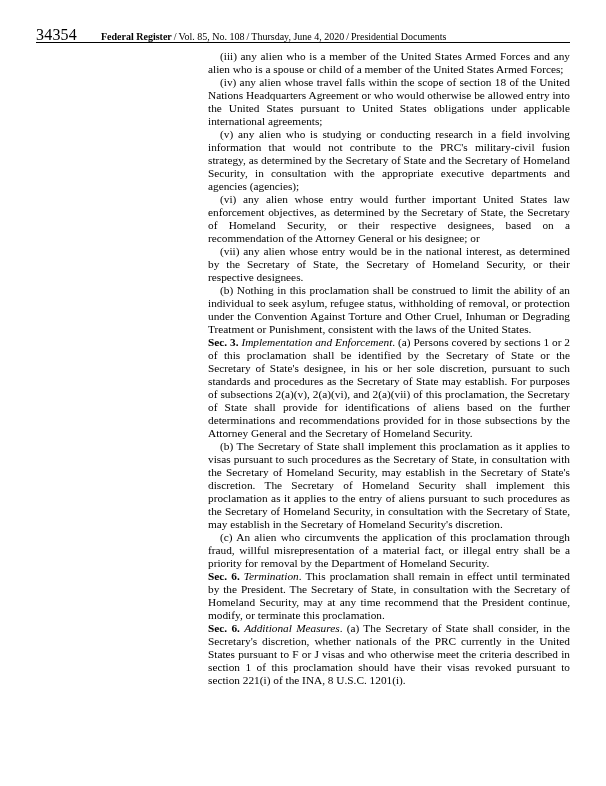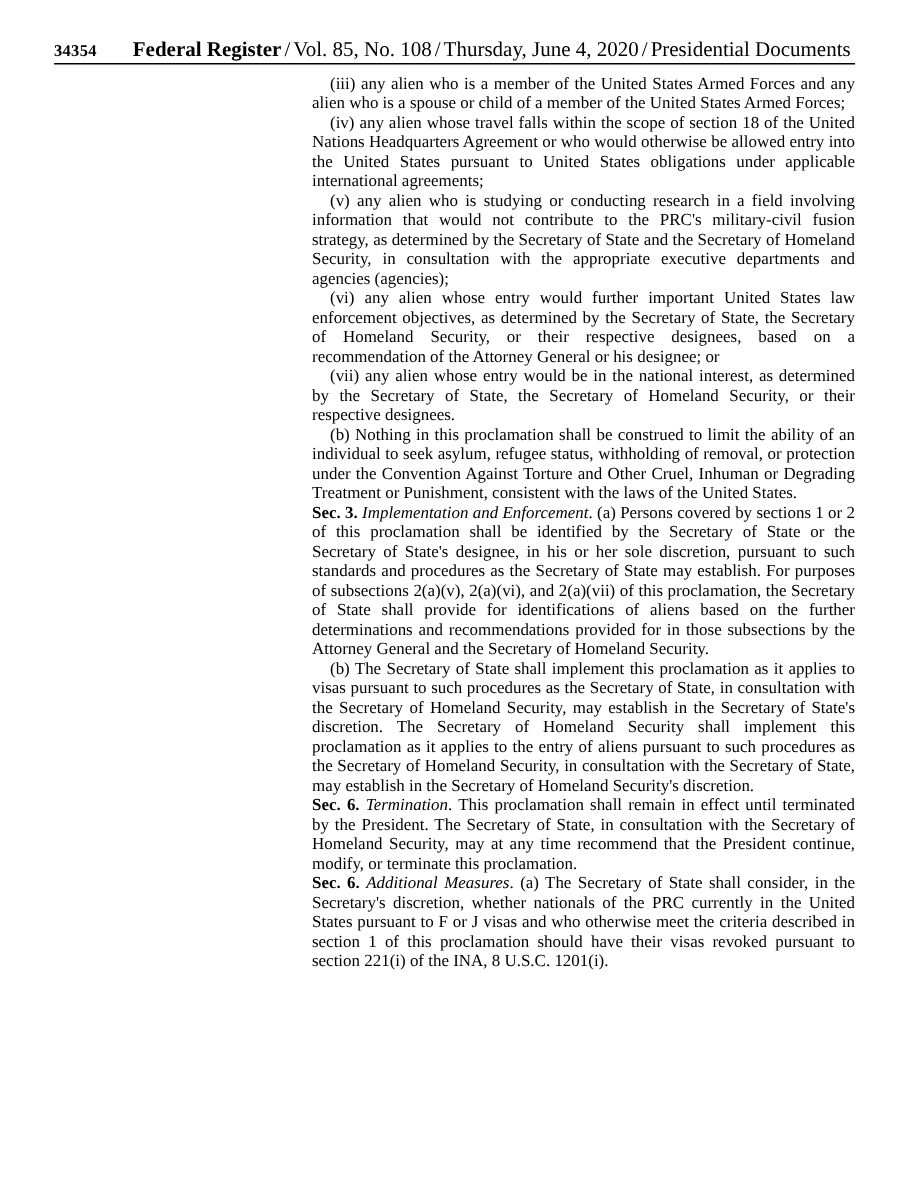--- a/index.html
+++ b/index.html
@@ -23,27 +23,27 @@
   .header {
     position: absolute;
     top: 26px;
     left: 36px;
     right: 36px;
     display: flex;
     align-items: baseline;
     font-family: "Liberation Serif", serif;
   }
   .header .page-number {
-    font-weight: bold;
-    font-size: 11px;
+    font-weight: normal;
+    font-size: 16px;
     letter-spacing: 0.2px;
   }
   .header .header-title {
     margin-left: 24px;
-    font-size: 14px;
+    font-size: 10px;
   }
   .header .header-title .b {
     font-weight: bold;
   }
   .header .sep {
     padding: 0 2px;
   }
   .rule {
     position: absolute;
     top: 42px;
@@ -93,20 +93,21 @@
 
     <p>(iii) any alien who is a member of the United States Armed Forces and any alien who is a spouse or child of a member of the United States Armed Forces;</p>
     <p>(iv) any alien whose travel falls within the scope of section 18 of the United Nations Headquarters Agreement or who would otherwise be allowed entry into the United States pursuant to United States obligations under applicable international agreements;</p>
     <p>(v) any alien who is studying or conducting research in a field involving information that would not contribute to the PRC's military-civil fusion strategy, as determined by the Secretary of State and the Secretary of Homeland Security, in consultation with the appropriate executive departments and agencies (agencies);</p>
     <p>(vi) any alien whose entry would further important United States law enforcement objectives, as determined by the Secretary of State, the Secretary of Homeland Security, or their respective designees, based on a recommendation of the Attorney General or his designee; or</p>
     <p>(vii) any alien whose entry would be in the national interest, as determined by the Secretary of State, the Secretary of Homeland Security, or their respective designees.</p>
     <p>(b) Nothing in this proclamation shall be construed to limit the ability of an individual to seek asylum, refugee status, withholding of removal, or protection under the Convention Against Torture and Other Cruel, Inhuman or Degrading Treatment or Punishment, consistent with the laws of the United States.</p>
 
     <p class="noindent"><span class="sec-head">Sec. 3.</span><span> </span><span class="ital">Implementation and Enforcement</span><span>. </span><span>(a) Persons covered by sections 1 or 2 of this proclamation shall be identified by the Secretary of State or the Secretary of State's designee, in his or her sole discretion, pursuant to such standards and procedures as the Secretary of State may establish. For purposes of subsections 2(a)(v), 2(a)(vi), and 2(a)(vii) of this proclamation, the Secretary of State shall provide for identifications of aliens based on the further determinations and recommendations provided for in those subsections by the Attorney General and the Secretary of Homeland Security.</span></p>
     <p>(b) The Secretary of State shall implement this proclamation as it applies to visas pursuant to such procedures as the Secretary of State, in consultation with the Secretary of Homeland Security, may establish in the Secretary of State's discretion. The Secretary of Homeland Security shall implement this proclamation as it applies to the entry of aliens pursuant to such procedures as the Secretary of Homeland Security, in consultation with the Secretary of State, may establish in the Secretary of Homeland Security's discretion.</p>
+    <p>(c) An alien who circumvents the application of this proclamation through fraud, willful misrepresentation of a material fact, or illegal entry shall be a priority for removal by the Department of Homeland Security.</p>
 
     <p class="noindent"><span class="sec-head">Sec. 6.</span><span> </span><span class="ital">Termination</span><span>. </span><span>This proclamation shall remain in effect until terminated by the President. The Secretary of State, in consultation with the Secretary of Homeland Security, may at any time recommend that the President continue, modify, or terminate this proclamation.</span></p>
 
 
     <p class="noindent"><span class="sec-head">Sec. 6.</span><span> </span><span class="ital">Additional Measures</span><span>. </span><span>(a) The Secretary of State shall consider, in the Secretary's discretion, whether nationals of the PRC currently in the United States pursuant to F or J visas and who otherwise meet the criteria described in section 1 of this proclamation should have their visas revoked pursuant to section 221(i) of the INA, 8 U.S.C. 1201(i).</span></p>
 
   </div>
 </div>
 
 </body></html>

